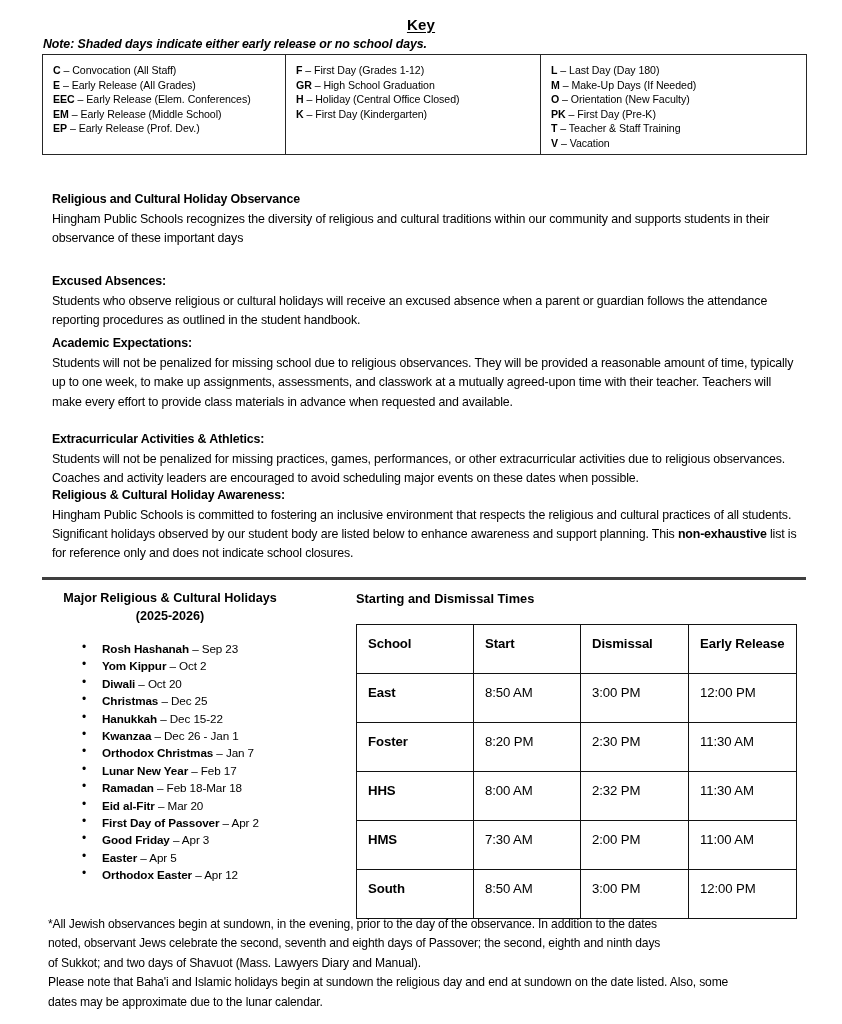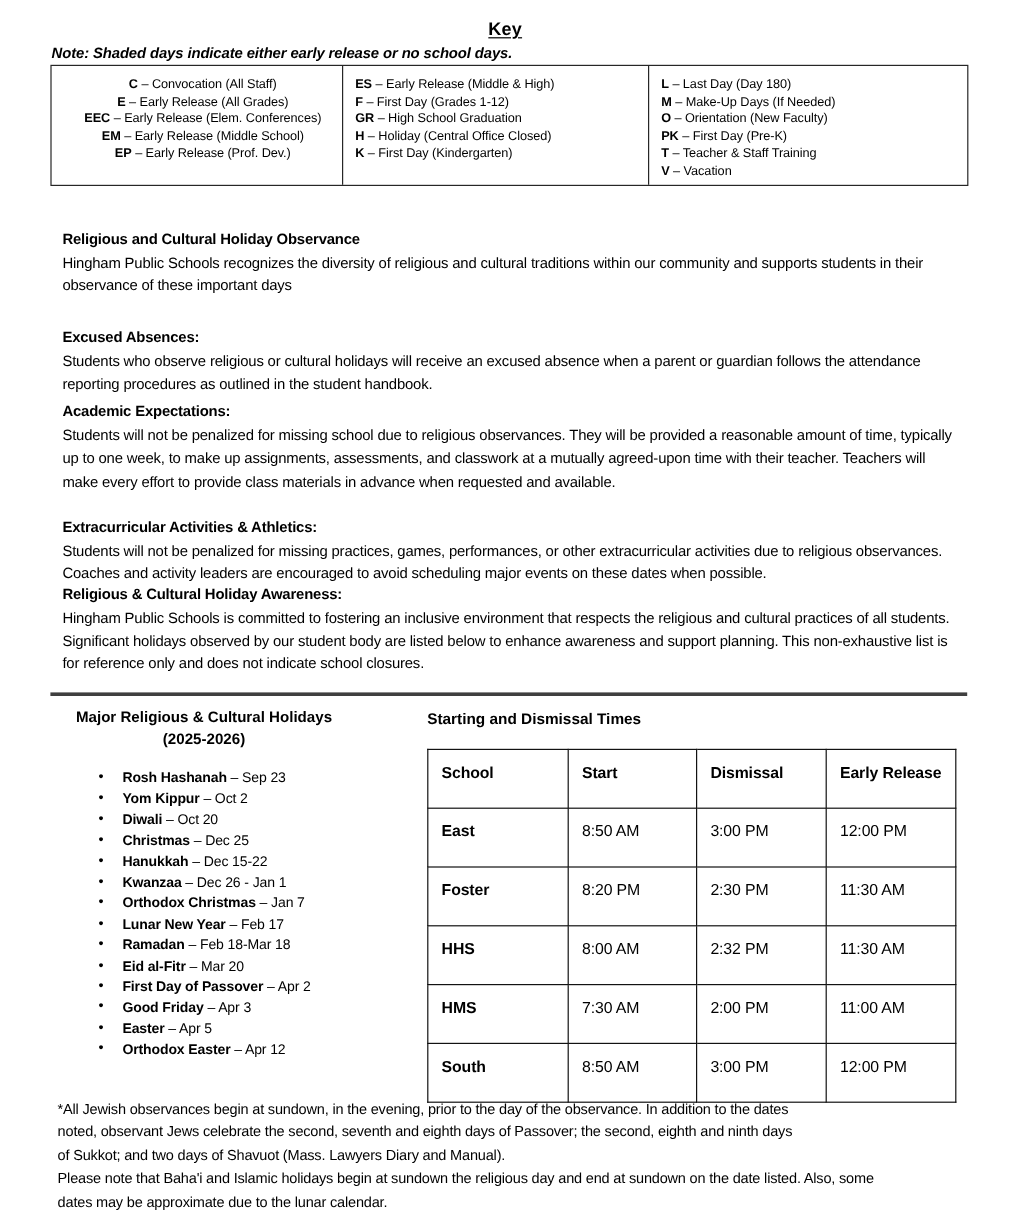--- a/index.html
+++ b/index.html
@@ -59,21 +59,21 @@
     width: 765px;
     height: 101px;
     border: 1.6px solid #262626;
     box-sizing: border-box;
     display: flex;
   }
   .key-col {
     box-sizing: border-box;
     padding: 8px 0 0 10px;
   }
-  .key-col.c1 { width: 243px; border-right: 1.4px solid #262626; text-align: center; }
+  .key-col.c1 { width: 243px; border-right: 1.4px solid #262626; }
   .key-col.c2 { width: 255px; border-right: 1.4px solid #262626; }
   .key-col.c3 { width: 265px; }
   .key-line {
     font-size: 10.6px;
     line-height: 14.6px;
     white-space: nowrap;
     letter-spacing: -0.05px;
   }
   .key-line b {
     font-weight: bold;
@@ -90,21 +90,21 @@
   }
   .sec-head {
     font-weight: bold;
     font-size: 12.4px;
     line-height: 19.6px;
   }
   .sec-body {
     font-size: 12.4px;
     line-height: 19.6px;
   }
-  .sec-body b { font-weight: normal; text-align: right; }
+  .sec-body b { font-weight: bold; text-align: right; }
 
   #sec-observance { top: 190px; }
   #sec-excused    { top: 272px; }
   #sec-academic   { top: 334px; }
   #sec-extra      { top: 430px; }
   #sec-awareness  { top: 486px; }
 
   .tight .sec-body { line-height: 19.4px; }
 
   
@@ -220,21 +220,20 @@
 
   <div class="key-box">
     <div class="key-col c1">
         <div class="key-line"><b>C</b><span> – Convocation (All Staff)</span></div>
         <div class="key-line"><b>E</b><span> – Early Release (All Grades)</span></div>
         <div class="key-line"><b>EEC</b><span> – Early Release (Elem. Conferences)</span></div>
         <div class="key-line"><b>EM</b><span> – Early Release (Middle School)</span></div>
         <div class="key-line"><b>EP</b><span> – Early Release (Prof. Dev.)</span></div>
       </div>
     <div class="key-col c2">
-        <div class="key-line"><b>ES</b><span> – Early Release (Middle &amp; High)</span></div>
         <div class="key-line"><b>F</b><span> – First Day (Grades 1-12)</span></div>
         <div class="key-line"><b>GR</b><span> – High School Graduation</span></div>
         <div class="key-line"><b>H</b><span> – Holiday (Central Office Closed)</span></div>
         <div class="key-line"><b>K</b><span> – First Day (Kindergarten)</span></div>
       </div>
     <div class="key-col c3">
         <div class="key-line"><b>L</b><span> – Last Day (Day 180)</span></div>
         <div class="key-line"><b>M</b><span> – Make-Up Days (If Needed)</span></div>
         <div class="key-line"><b>O</b><span> – Orientation (New Faculty)</span></div>
         <div class="key-line"><b>PK</b><span> – First Day (Pre-K)</span></div>

